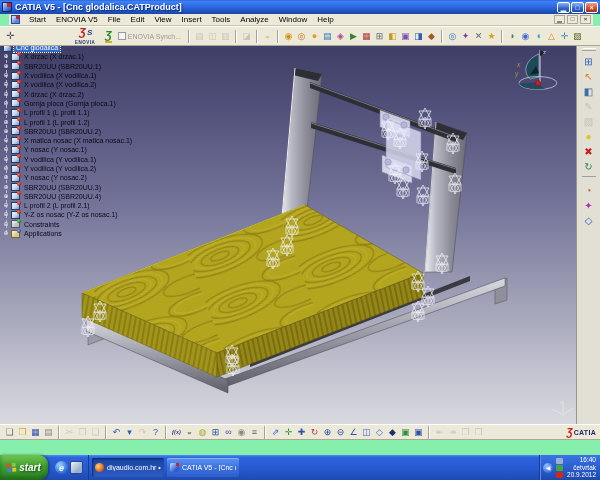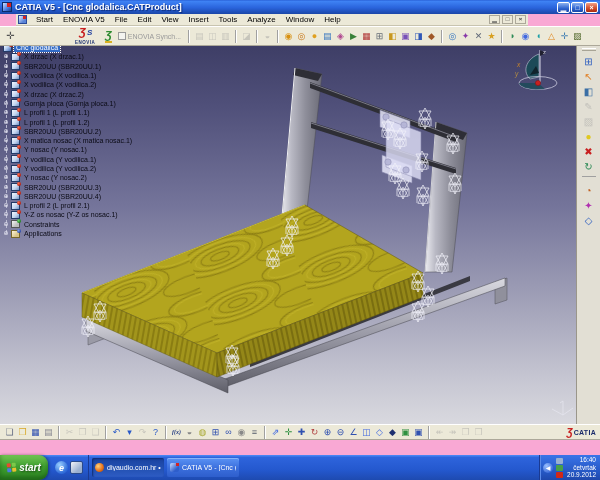--- a/index.html
+++ b/index.html
@@ -1,34 +1,34 @@
 <!DOCTYPE html>
 <html><head>
 <meta charset="utf-8">
 <style>
   *{box-sizing:border-box;margin:0;padding:0}
   html,body{width:600px;height:480px;overflow:hidden}
   body{font-family:"Liberation Sans",sans-serif;-webkit-font-smoothing:antialiased}
-  #app{position:relative;width:600px;height:480px;background:#f9a8d4;overflow:hidden}
+  #app{position:relative;width:600px;height:480px;background:#86efac;overflow:hidden}
 
   
   #titlebar{position:absolute;left:0;top:0;width:600px;height:14px;
     background:linear-gradient(180deg,#2A62D8 0%,#3E82F4 10%,#2A64DC 55%,#1A46A8 100%);
     display:flex;align-items:center;padding:0 2px;color:#fff}
   #title-icon{width:10px;height:10px;margin-right:3px;flex:none;
     background:linear-gradient(135deg,#cfe0ff 0%,#4a7ae0 60%,#17408f 100%);border:1px solid #0a2a6a;position:relative}
   #title-icon::after{content:"";position:absolute;right:0;top:0;width:4px;height:4px;background:#d42222}
   #title-text{font-size:9px;font-weight:bold;white-space:nowrap;text-shadow:1px 1px 1px #0a2a78;flex:1}
   .tb-btn{width:13px;height:11px;margin-left:1px;flex:none;border:1px solid #fff;border-radius:2px;
     background:linear-gradient(180deg,#8AB0F0,#2E64D0 60%,#1A46A8);color:#fff;font-size:7px;line-height:9px;
     text-align:center;font-weight:bold}
   .tb-btn.close{background:linear-gradient(180deg,#F0A088,#D4512E 55%,#A82A10)}
 
   
-  #menubar{position:absolute;left:16px;top:14px;width:512px;height:12px;background:#ECE9D8;
+  #menubar{position:absolute;left:9px;top:14px;width:584px;height:12px;background:#ECE9D8;
     border-bottom:1px solid #C8C4B0;display:flex;align-items:center;font-size:8px;color:#000}
   #child-icon{width:9px;height:9px;margin:0 4px 0 2px;flex:none;
     background:linear-gradient(135deg,#e8f0ff,#5a84d8 70%);border:1px solid #2a4a9a;position:relative}
   #child-icon::after{content:"";position:absolute;right:0;top:0;width:3px;height:3px;background:#d42222}
   .menu-item{padding:0 5px;white-space:nowrap}
   #menubar-spacer{flex:1}
   .mdi-btn{width:11px;height:9px;margin-right:2px;flex:none;border:1px solid #ACA899;background:#ECE9D8;
     color:#444;font-size:6px;line-height:7px;text-align:center;font-weight:bold}
 
   

